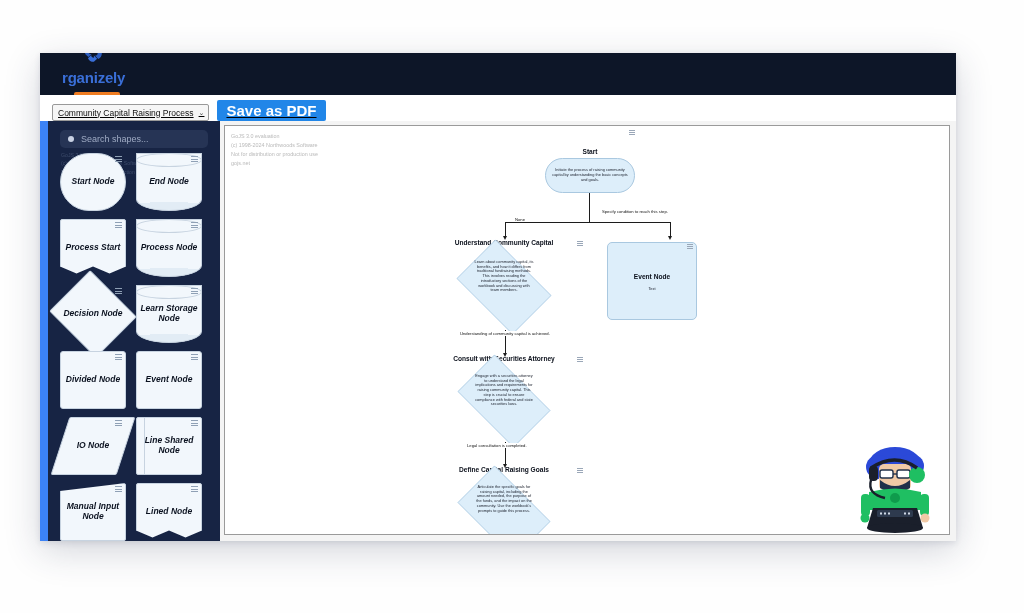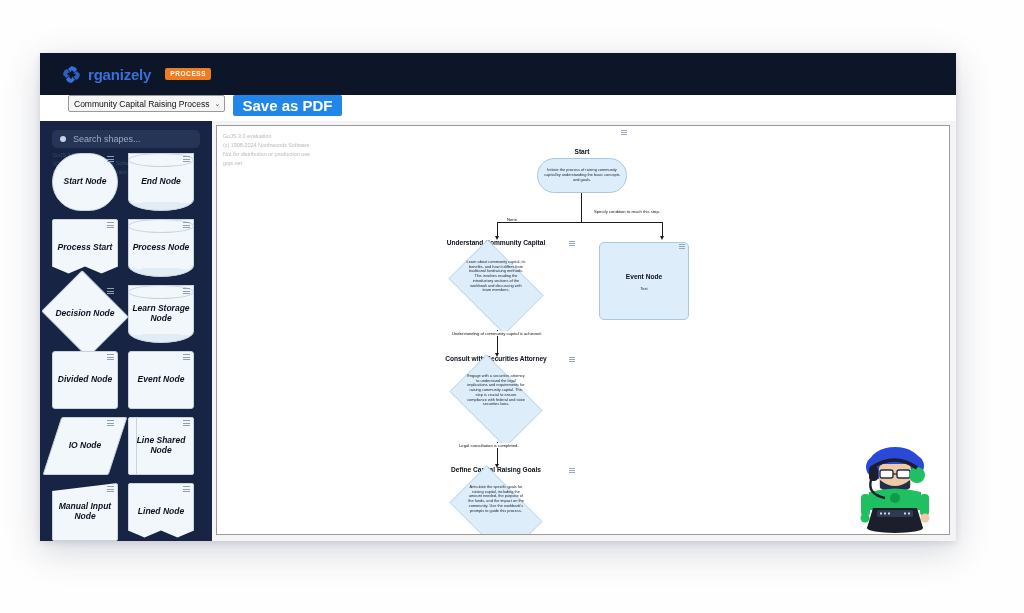--- a/index.html
+++ b/index.html
@@ -23,41 +23,42 @@
     overflow: hidden;
   }
 
   
   #header {
     position: absolute; left: 0; top: 0;
     width: 100%; height: 42px;
     background: #0d1628;
     display: flex; align-items: center;
   }
-  #brand { display: flex; align-items: center; margin-left: 22px; gap: 7px; }
+  #brand { display: flex; align-items: center; margin-left: 22px; gap: 7px; flex-direction: column; }
   .logo-mark { width: 19px; height: 19px; position: relative; flex: 0 0 auto; }
   .logo-word {
     color: #3a6fd8; font-size: 15px; font-weight: 700;
     letter-spacing: -0.2px; line-height: 1;
   }
   .badge-process {
     margin-left: 7px;
     background: #ef7c21; color: #ffffff;
     font-size: 6.5px; font-weight: 700; letter-spacing: 0.6px;
     padding: 3px 5px 2px 5px; border-radius: 2px;
     line-height: 1;
   }
 
   
   #toolbar {
     position: absolute; left: 0; top: 42px;
     width: 100%; height: 26px;
     background: #ffffff;
-    display: flex; align-items: flex-start; gap: 8px;
-    padding-left: 28px;
+    display: flex; align-items: flex-end; gap: 8px;
+    padding-left: 12px;
+    text-decoration: underline;
   }
   #diagram-select {
     height: 17px; min-width: 143px;
     border: 1px solid #999; background: #f6f6f6;
     font-size: 8.5px; color: #101010;
     border-radius: 2px;
     display: flex; align-items: center; justify-content: space-between;
     padding: 0 4px 0 5px;
     font-family: "Liberation Sans", sans-serif;
   }
@@ -71,20 +72,21 @@
     font-family: "Liberation Sans", sans-serif;
     cursor: pointer;
   }
 
   
   #body-area {
     position: absolute; left: 0; top: 68px;
     width: 100%; height: 420px;
     background: #3b82f6;
     display: flex;
+    padding-left: 8px;
   }
 
   
   #palette {
     width: 172px; height: 100%;
     background: #172444;
     position: relative;
     flex: 0 0 auto;
     overflow: hidden;
   }

